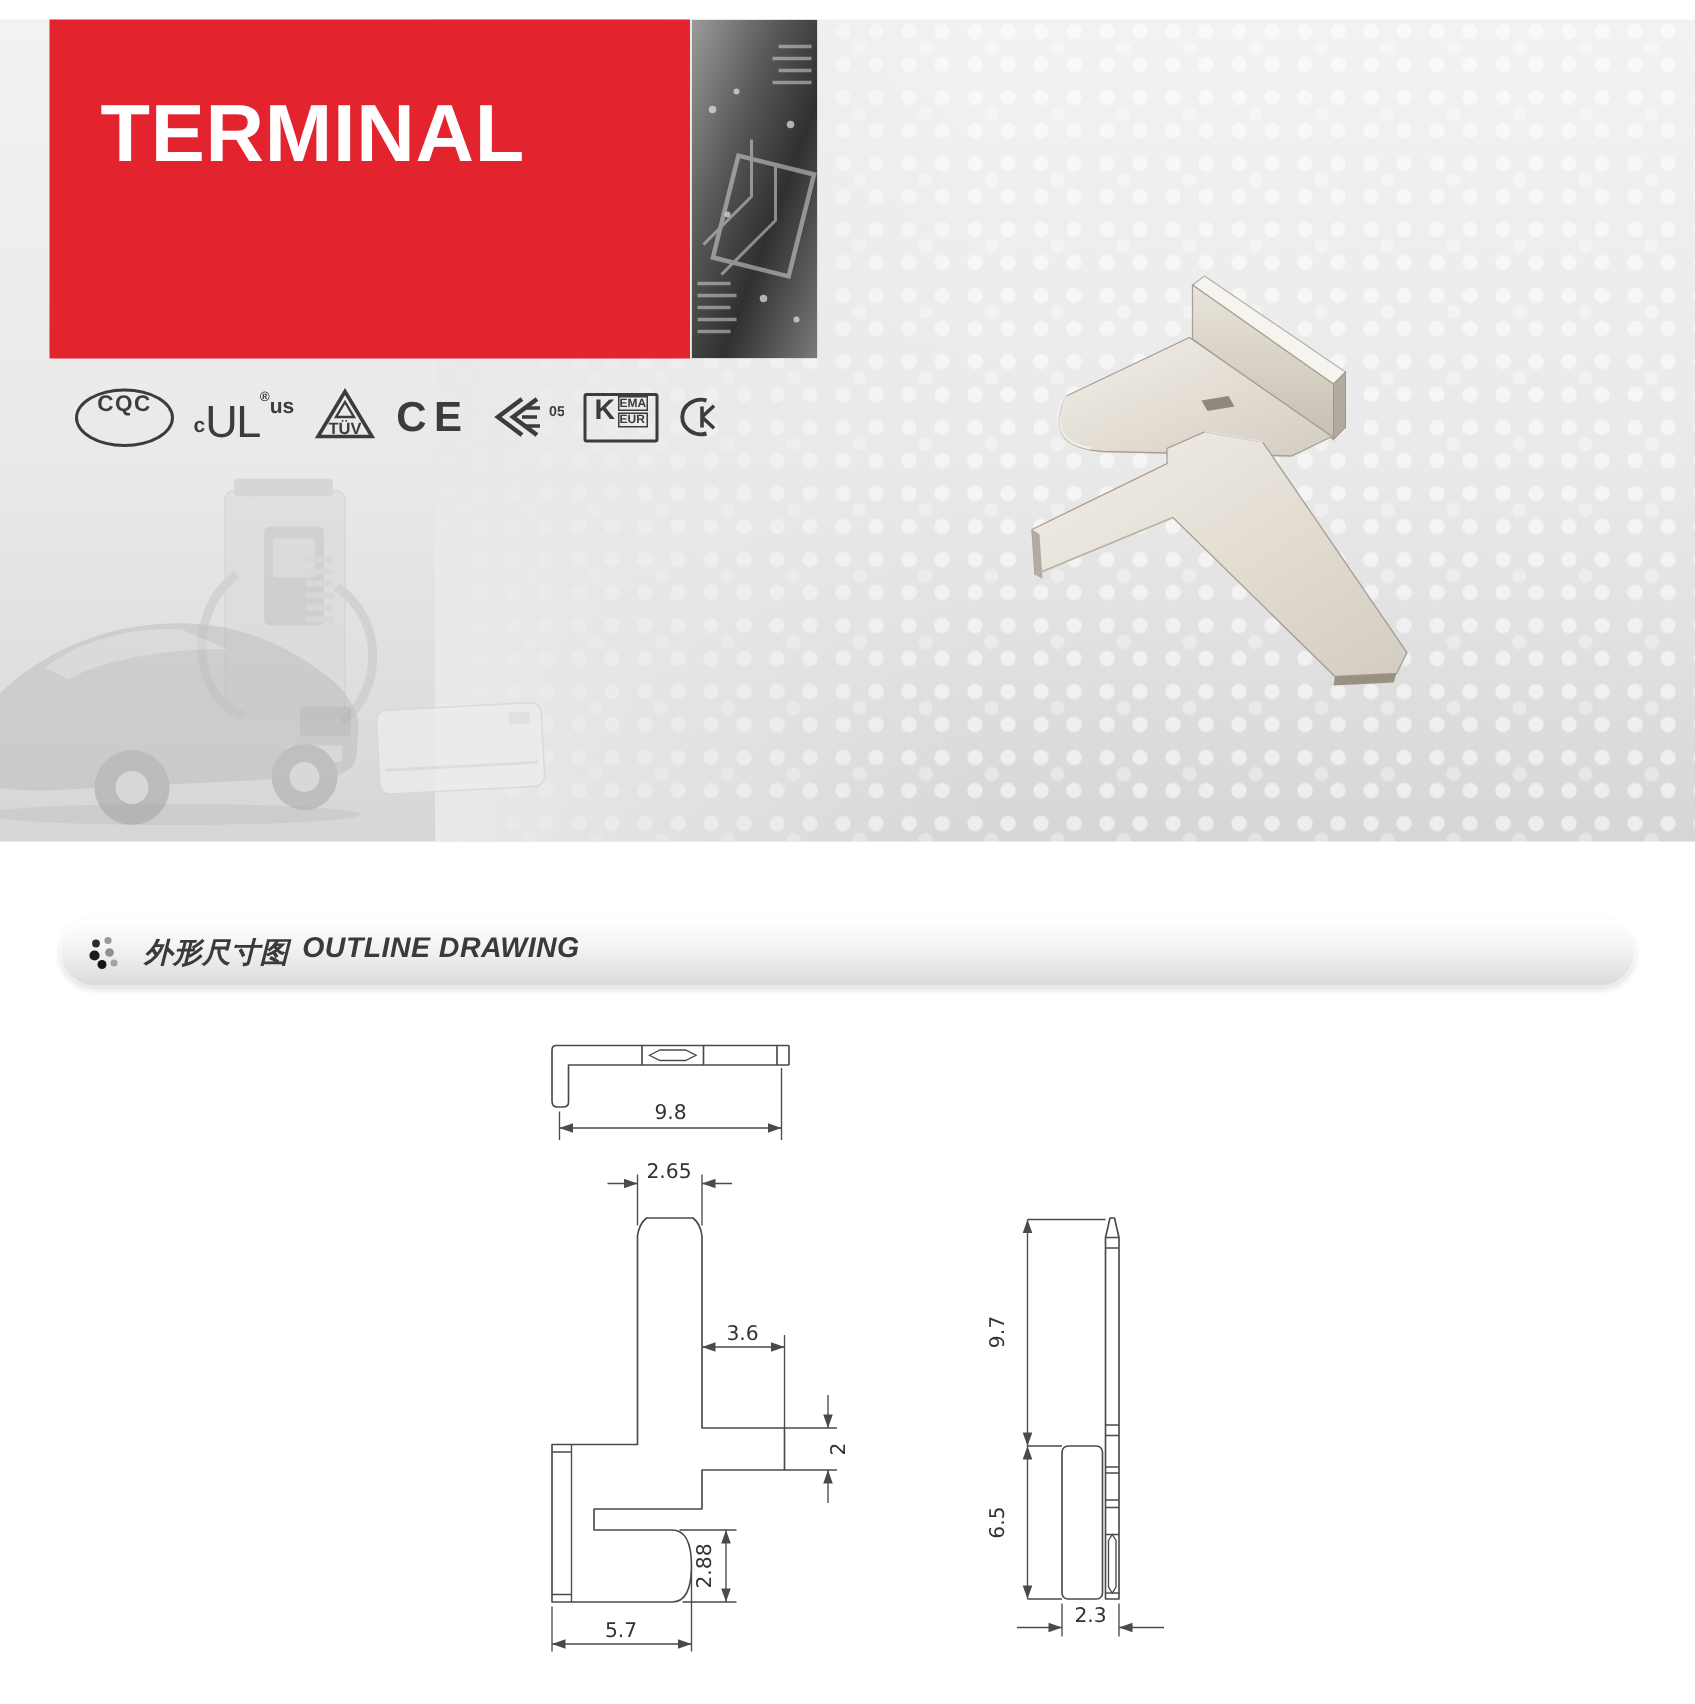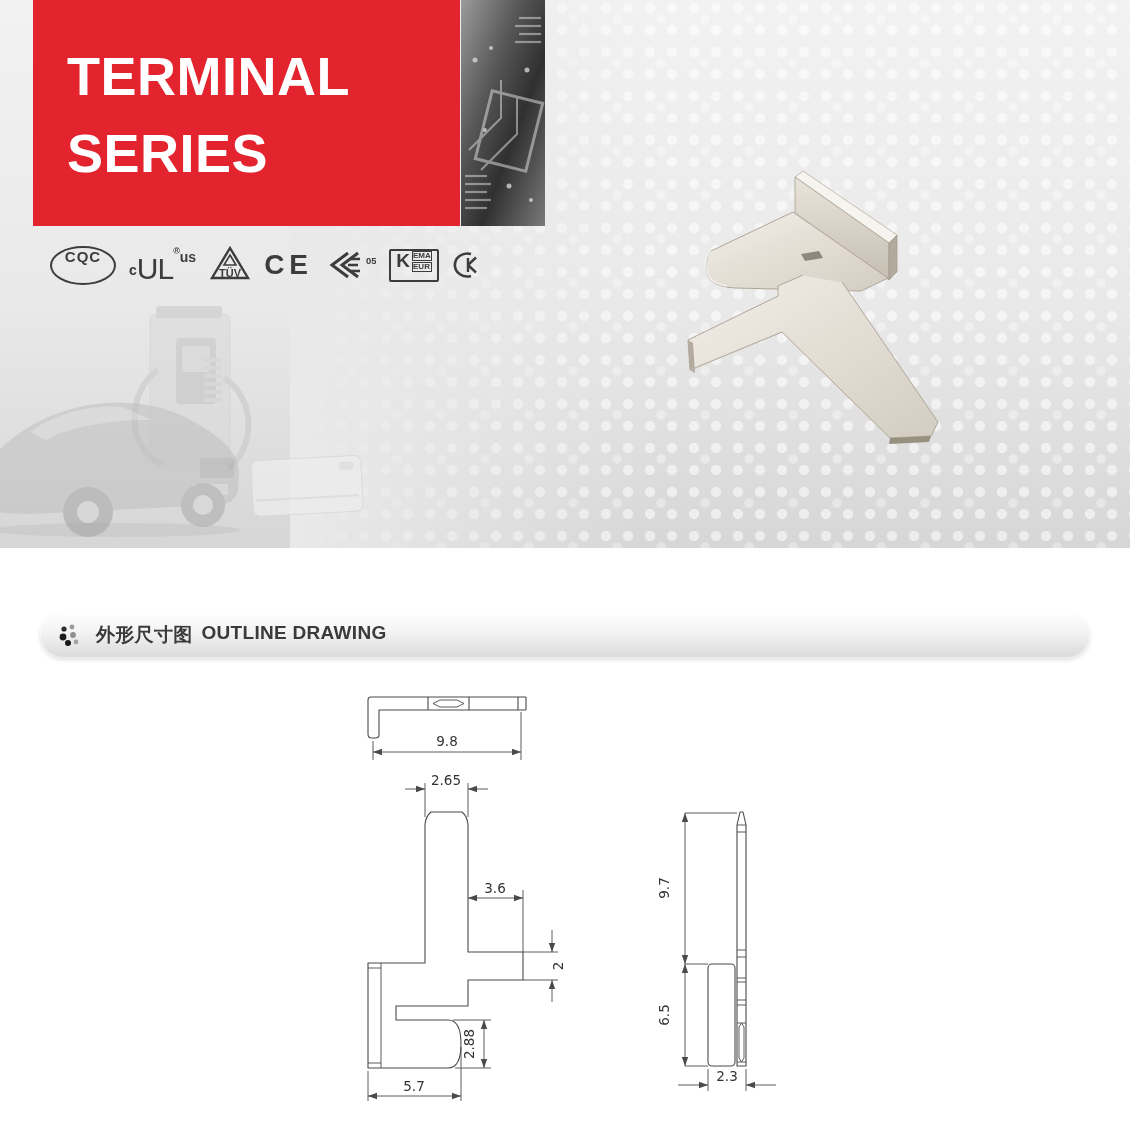--- a/index.html
+++ b/index.html
@@ -1,20 +1,20 @@
 <!DOCTYPE html>
 <html><head>
 <meta charset="utf-8">
 <style>
   html,body{margin:0;padding:0;background:#fff;}
   #page{position:relative;width:1130px;height:1136px;background:#ffffff;
         font-family:"Liberation Sans",sans-serif;overflow:hidden;}
 
   
-  .hero{position:absolute;left:0;top:0;width:1130px;height:548px;
+  .hero{position:absolute;left:0;top:13px;width:1130px;height:548px;
         background:linear-gradient(to bottom,#f2f2f2 0%,#e9e9e9 55%,#dedede 82%,#d6d6d6 100%);}
   .dots-pattern{position:absolute;left:290px;top:0;right:0;height:548px;
         background-image:radial-gradient(circle at 8px 8px, rgba(255,255,255,.55) 0 4.6px, transparent 5.6px),
                          radial-gradient(circle at 19px 19px, rgba(255,255,255,.35) 0 4.2px, transparent 5.2px);
         background-size:22px 22px,44px 44px;}
   .dots-fade{position:absolute;left:290px;top:0;width:430px;height:548px;
         background:linear-gradient(to right,rgba(233,233,233,1) 0%,rgba(233,233,233,0) 85%);}
   .hero-art{position:absolute;left:0;top:300px;}
   .red-banner{position:absolute;left:33px;top:0;width:427px;height:226px;
         background:#e3242f;color:#fff;box-sizing:border-box;padding:38px 0 0 34px;}
@@ -35,21 +35,21 @@
   .kema .k{font-size:19px;font-weight:700;line-height:1;}
   .kema .col{display:flex;flex-direction:column;gap:1px;}
   .kema .col span{font-size:8px;font-weight:700;line-height:1;border:1px solid #3c3c3c;padding:0 0;}
   .product{position:absolute;left:672px;top:152px;}
 
   
   .pill{position:absolute;left:40px;top:612px;width:1050px;height:46px;border-radius:24px;
         background:linear-gradient(to bottom,#ffffff 0%,#f4f4f4 40%,#dadada 100%);
         box-shadow:0 2px 4px rgba(0,0,0,.12), inset 0 0 0 1px rgba(255,255,255,.5);
         display:flex;align-items:center;gap:11px;box-sizing:border-box;padding-left:18px;}
-  .pill h2{margin:0;font-size:19px;font-weight:700;color:#3a3a3a;letter-spacing:.3px;display:flex;gap:9px;}
+  .pill h2{margin:0;font-size:19px;font-weight:700;color:#3a3a3a;letter-spacing:.3px;display:flex;gap:9px;font-style:italic;}
 
   
   .dwg{position:absolute;}
   #dwg-top{left:335px;top:683px;}
   #dwg-front{left:355px;top:770px;}
   #dwg-side{left:648px;top:793px;}
   .ol{stroke:#4a4a4a;stroke-width:1.1;fill:none;stroke-linejoin:round;}
   .thin{stroke:#4a4a4a;stroke-width:.9;fill:none;}
   .dim{font-family:"DejaVu Sans",sans-serif;font-size:13.5px;fill:#333;}
 </style>
@@ -96,21 +96,20 @@
       </g>
       <g transform="rotate(-3 305 185)" opacity="0.8">
         <rect x="252" y="158" width="110" height="56" rx="7" fill="#ececec" stroke="#d7d7d7"></rect>
         <line x1="256" y1="198" x2="358" y2="198" stroke="#dcdcdc" stroke-width="2"></line>
         <rect x="340" y="164" width="14" height="8" rx="2" fill="#dfdfdf"></rect>
       </g>
     </svg>
 
     <div class="red-banner">
       <div class="line">TERMINAL</div>
-      <div class="line">SERIES</div>
     </div>
 
     <div class="circuit">
       <svg width="84" height="226" viewBox="0 0 84 226">
         <defs>
           <linearGradient id="cbg" x1="0" y1="0" x2="1" y2="1">
             <stop offset="0" stop-color="#9b9b9b"></stop>
               <stop offset="0.35" stop-color="#585858"></stop>
             <stop offset="0.62" stop-color="#303030"></stop>
               <stop offset="1" stop-color="#7a7a7a"></stop>

